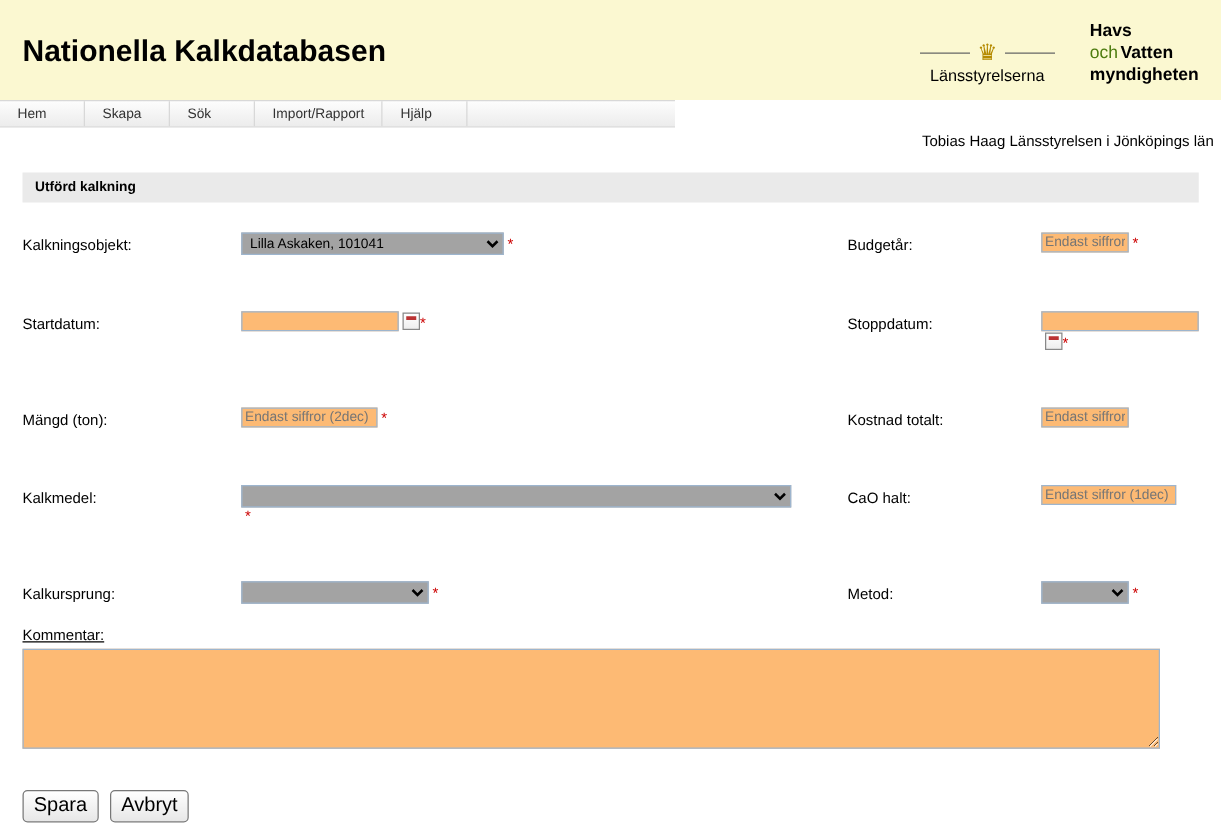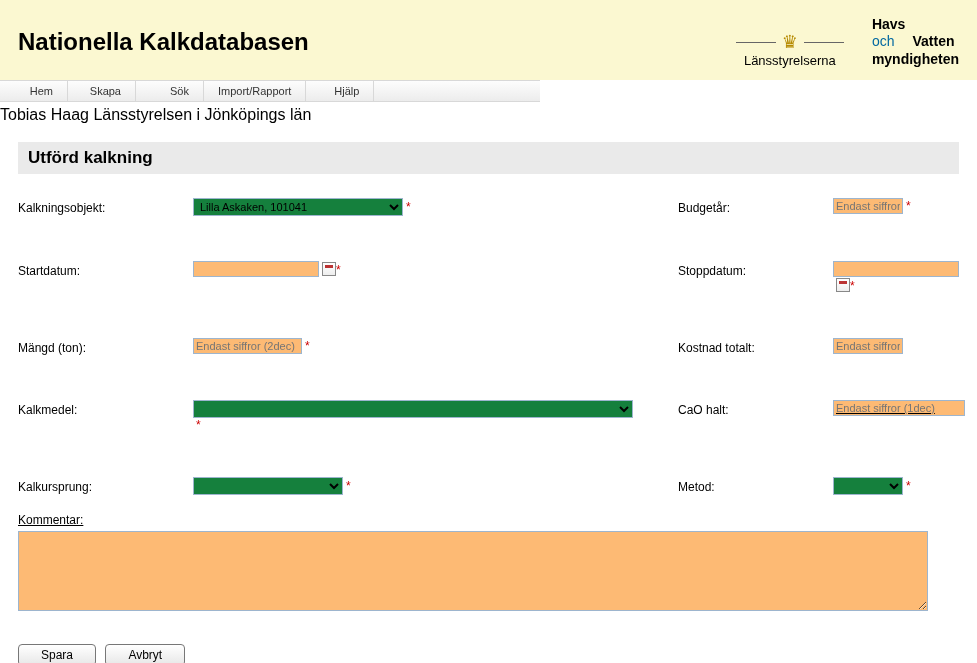--- a/index.html
+++ b/index.html
@@ -12,46 +12,45 @@
   justify-content: space-between;
   align-items: center;
   height: 80px;
 }
 .header-title { font-size: 24px; font-weight: bold; }
 .header-logos { display: flex; align-items: flex-end; gap: 28px; }
 .logo-lans { text-align: center; font-size: 13px; }
 .logo-lans .crown-row { display:flex; align-items:center; justify-content:center; gap:6px; }
 .logo-lans .line { width: 40px; height: 1px; background:#666; }
 .logo-hav { font-size: 14px; line-height: 1.25; }
-.logo-hav .och { color:#0369a1; font-style:normal; margin-right:18px; }
+.logo-hav .och { color:#4d7c0f; font-style:normal; margin-right:2px; }
 
 .menubar {
   display: flex;
   background: linear-gradient(#fdfdfd,#ececec);
   border-top: 1px solid #d8d8d8;
   border-bottom: 1px solid #d8d8d8;
   width: 540px;
 }
 .menubar .item {
   padding: 4px 14px;
   font-size: 11px;
   color: #333;
   border-right: 1px solid #d8d8d8;
   cursor: pointer;
   min-width: 68px;
-  text-align: right;
-}
-
-.userline { padding: 4px 6px 0 0; font-size: 16px; }
+}
+
+.userline { text-align: right; padding: 4px 6px 0 0; font-size: 12px; margin-left: 12px; }
 
 .content { padding: 18px; }
 
 .section-title {
   background: #eaeaea;
-  font-size: 17px;
+  font-size: 11px;
   font-weight: bold;
   padding: 6px 10px;
   margin-bottom: 24px;
 }
 
 .form-grid {
   display: grid;
   grid-template-columns: 130px 1fr 110px 1fr;
   row-gap: 20px;
   column-gap: 8px;
@@ -60,29 +59,29 @@
 }
 .form-grid label { font-size: 12px; padding-top: 3px; }
 
 select, input[type=text], textarea {
   font-family: inherit;
   font-size: 11px;
   border: 1px solid #9db5ce;
   padding: 1px 2px;
   background: #fdba74;
 }
-select { background: #15803d; }
+select { background: #a3a3a3; }
 
 .sel-kalkobj { width: 210px; }
 .in-budget { width: 70px; }
 .in-date { width: 126px; }
 .in-mangd { width: 109px; }
 .in-kostnad { width: 70px; }
 .sel-kalkmedel { width: 440px; }
-.in-cao { width: 132px; text-decoration: underline; }
+.in-cao { width: 108px; }
 .sel-kalkursprung { width: 150px; }
 .sel-metod { width: 70px; }
 
 .req { color: #c00; margin-left: 3px; font-size: 12px; }
 .req-below { display:block; color:#c00; margin-top:2px; }
 
 .field-wrap { display:flex; align-items:center; flex-wrap:wrap; }
 
 .cal-icon {
   display:inline-block; width:14px; height:14px;
@@ -91,24 +90,24 @@
   position:relative; cursor:pointer;
 }
 .cal-icon:before { content:""; position:absolute; top:2px; left:2px; right:2px; height:3px; background:#b33; }
 
 .kommentar-row { margin-top: 18px; text-decoration: underline; }
 .kommentar-row label { display:block; margin-bottom:4px; }
 textarea.kommentar { width: 910px; height: 80px; resize: vertical; border:1px solid #9db5ce; }
 
 .buttons { margin-top: 30px; }
 .btn {
-  font-family: inherit; font-size: 12px;
+  font-family: inherit; font-size: 16px;
   background: linear-gradient(#fff,#e7e7e7);
   border: 1px solid #777; border-radius: 4px;
-  padding: 3px 22px; cursor: pointer;
+  padding: 3px 8px; cursor: pointer;
   margin-right: 6px;
 }
 </style>
 </head>
 <body>
 
 <div class="header">
   <div class="header-title">Nationella Kalkdatabasen</div>
   <div class="header-logos">
     <div class="logo-lans">

